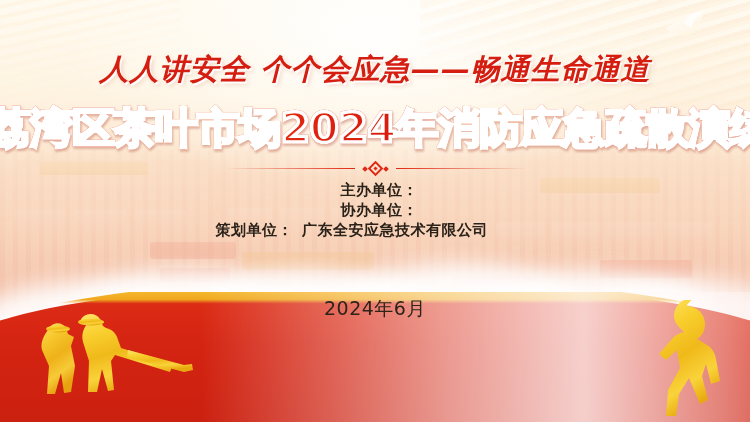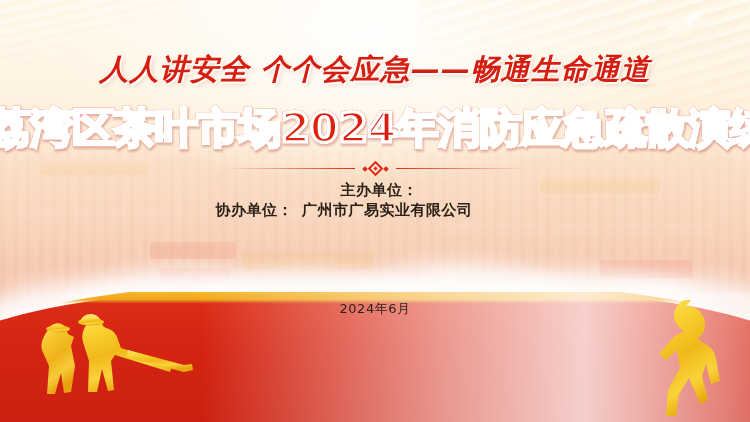--- a/index.html
+++ b/index.html
@@ -152,21 +152,21 @@
   }
   .dlabel{width:86px;text-align:right;flex:0 0 auto;letter-spacing:.5px;}
   .dval{width:250px;text-align:left;flex:0 0 auto;padding-left:9px;letter-spacing:.5px;}
 
   .place{
     position:absolute;left:0;right:0;top:299px;text-align:center;
     font-size:13px;line-height:19px;color:#2d2318;font-weight:500;
     font-family:"DejaVu Sans","Liberation Sans",sans-serif;
     letter-spacing:1.2px;
   }
-  .place .d2{font-size:13px;letter-spacing:.5px;}
+  .place .d2{font-size:19px;letter-spacing:.5px;}
 </style>
 </head>
 <body>
 
 <div id="poster">
 
   <svg width="0" height="0" style="position:absolute" aria-hidden="true">
     <defs>
       <linearGradient id="goldgrad" x1="0" y1="0" x2="0.35" y2="1">
         <stop offset="0%" stop-color="#ffe46a"></stop>
@@ -272,21 +272,24 @@
     </div>
     <div class="dv-line r"></div>
   </div>
 
   <div class="details">
     <div class="drow">
       <span class="dlabel">主办单位：</span>
     </div>
     <div class="drow">
       <span class="dlabel">协办单位：</span>
-      <span class="dval">广州市广易实业有限公司</span>
+    </div>
+    <div class="drow">
+      <span class="dlabel">策划单位：</span>
+      <span class="dval">广东全安应急技术有限公司</span>
     </div>
   </div>
 
   <div class="place">
     <div class="d2">2024年6月</div>
   </div>
 
 </div>
 
 </body></html>

